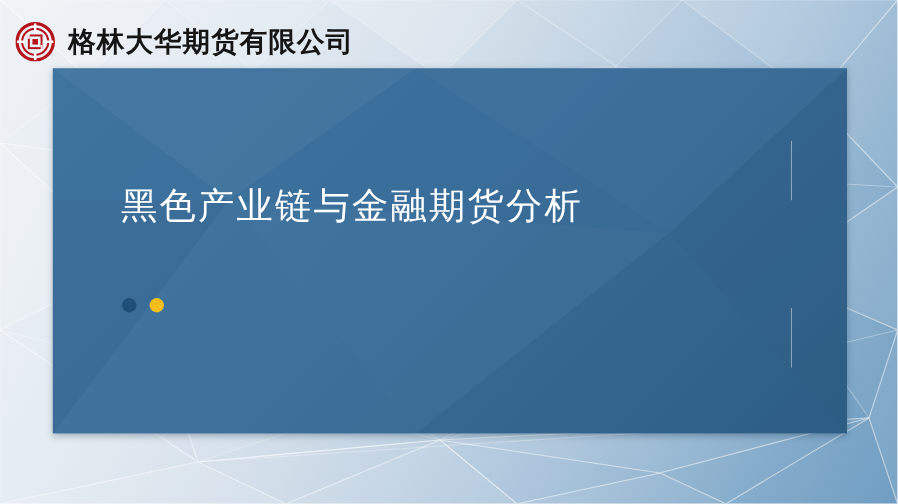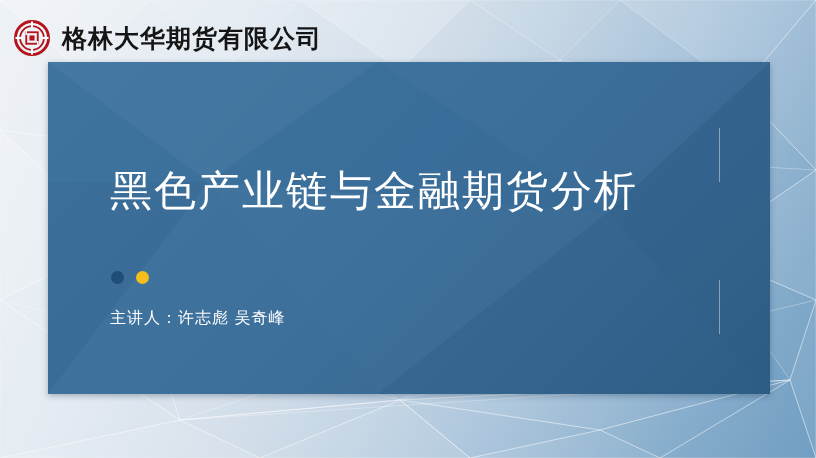--- a/index.html
+++ b/index.html
@@ -81,21 +81,21 @@
     width: 1px;
     background: rgba(255,255,255,0.42);
   }
   .tick-line.one { top: 66px;  height: 54px; }
   .tick-line.two { top: 218px; height: 54px; }
 
   .slide-title {
     position: absolute;
     left: 62px;
     top: 108px;
-    font-size: 42px;
+    font-size: 33px;
     color: #ffffff;
     letter-spacing: 2px;
     line-height: 1;
     white-space: nowrap;
     text-align: center;
   }
 
   .dots {
     position: absolute;
     left: 63px;
@@ -207,17 +207,16 @@
     <div class="tick-line one"></div>
     <div class="tick-line two"></div>
 
     <div class="slide-title">黑色产业链与金融期货分析</div>
 
     <div class="dots">
       <span class="dot navy"></span>
       <span class="dot yellow"></span>
     </div>
 
-    <div class="presenter">主讲人：许志彪 吴奇峰</div>
 
   </div>
 
 </div>
 
 </body></html>

